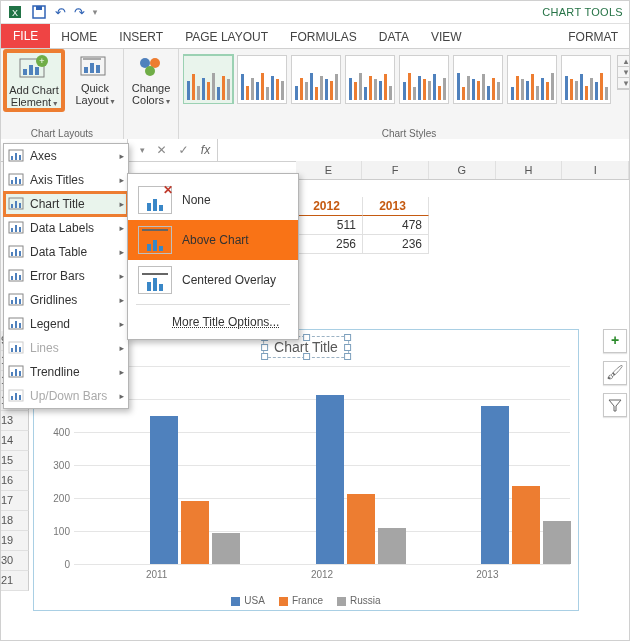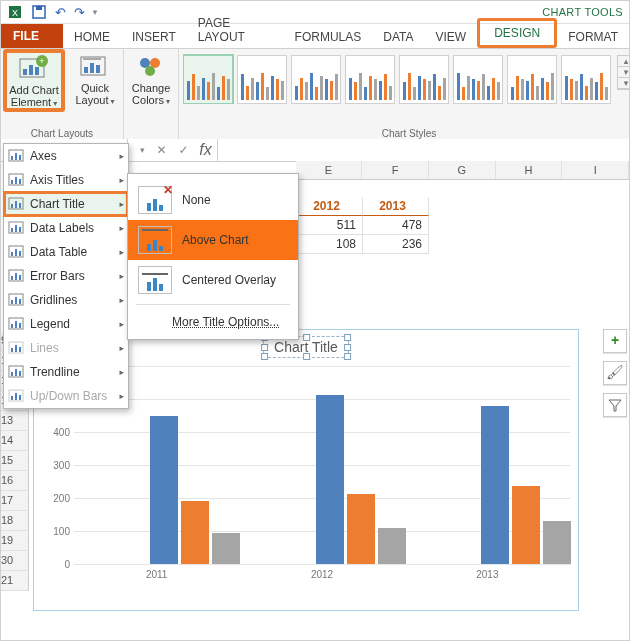--- a/index.html
+++ b/index.html
@@ -6,21 +6,21 @@
   .frame { width:630px; height:641px; border:1px solid #d0d0d0; box-sizing:border-box; position:relative; overflow:hidden; background:#fff; }
 
   
   .titlebar { height:22px; background:#fff; border-bottom:1px solid #e0e0e0; display:flex; align-items:center; }
   .qat { display:flex; align-items:center; gap:8px; padding-left:6px; }
   .qat .icon-svg { width:16px; height:16px; }
   .chart-tools { margin-left:auto; margin-right:6px; color:#267346; font-size:11px; letter-spacing:0.3px; font-weight:400; }
 
   
   .tabrow { height:24px; display:flex; align-items:flex-end; padding-left:0; background:#fff; border-bottom:1px solid #d0d0d0; }
-  .filetab { background:#c2410c; color:#fff; font-size:12px; padding:5px 24px 5px 12px; cursor:pointer;font-weight:bold; }
+  .filetab { background:#ef4444; color:#fff; font-size:12px; padding:5px 12px 5px 12px; cursor:pointer; }
   .rtab { padding:5px 11px 4px; font-size:12px; color:#444; cursor:pointer; }
   .rtab.active { color:#217346; }
   .design-highlight { border:3px solid #ed7d31; border-radius:3px; padding:2px 8px 2px 8px; }
   .design-highlight .rtab { padding:3px 6px; }
 
   
   .ribbon { height:92px; background:#f5f5f5; border-bottom:1px solid #d0d0d0; display:flex; align-items:stretch; }
   .group { border-right:1px solid #d8d8d8; display:flex; flex-direction:column; }
   .group-body { flex:1; display:flex; align-items:flex-start; padding:2px 4px 0 4px; gap:6px; }
   .group-label { text-align:center; font-size:10px; color:#666; padding:0 0 2px 0; }
@@ -57,21 +57,21 @@
   .submenu .sitem .s-icon .xmark { position:absolute; right:-2px; top:-4px; color:#c0392b; font-weight:bold; font-size:12px; }
   .submenu .sitem .s-icon .tline { position:absolute; left:3px; right:3px; top:2px; height:2px; background:#666; }
   .s-bar { width:4px; background:#3a87c7; display:inline-block; }
   .submenu .divider { height:1px; background:#ddd; margin:4px 8px; }
   .submenu .more { padding:6px 4px 4px 44px; text-decoration:underline dotted; cursor:pointer; font-size:12px; }
 
   
   .fbar { height:22px; display:flex; align-items:center; border-bottom:1px solid #d0d0d0; background:#fff; }
   .namebox { width:126px; border-right:1px solid #d0d0d0; height:100%; }
   .fbar .fbtn { width:22px; text-align:center; color:#888; font-size:12px; }
-  .fbar .fx { font-style:italic; color:#666; font-size:16px; }
+  .fbar .fx { font-style:italic; color:#666; font-size:12px; }
 
   
   .sheet { position:absolute; left:0; right:0; top:138px; bottom:0; }
   .colhdrs { position:absolute; left:28px; top:22px; right:0; height:18px; display:flex; border-bottom:1px solid #ccc; z-index:1; }
   .colhdr { width:66px; border-right:1px solid #e0e0e0; text-align:center; font-size:11px; color:#555; background:#f3f3f3; line-height:18px; }
   .rowhdrs { position:absolute; left:0; top:40px; width:28px; z-index:1; }
   .rowhdr { height:19px; border-bottom:1px solid #e0e0e0; border-right:1px solid #ccc; font-size:11px; color:#555; background:#f3f3f3; line-height:19px; }
 
   .cells { position:absolute; left:296px; top:58px; z-index:2; }
   .cellrow { display:flex; height:19px; }
@@ -126,23 +126,20 @@
 
   <div class="tabrow">
     <div class="filetab">FILE</div>
     <div class="rtab">HOME</div>
     <div class="rtab">INSERT</div>
     <div class="rtab">PAGE LAYOUT</div>
     <div class="rtab">FORMULAS</div>
     <div class="rtab">DATA</div>
     <div class="rtab">VIEW</div>
     <div style="flex:1"></div>
-    <div class="design-highlight">
-      <div class="rtab active">DESIGN</div>
-    </div>
     <div class="rtab">FORMAT</div>
   </div>
 
   <div class="ribbon">
     <div class="group">
       <div class="group-body">
         <div class="add-chart-wrap">
           <div class="big-btn">
             <svg class="big-icon">
               <rect x="2" y="4" width="24" height="18" fill="none" stroke="#7f7f7f"></rect>
@@ -322,21 +319,21 @@
     <div class="cells">
       <div class="cellrow">
         <div class="cell hdr">2012</div>
         <div class="cell hdr">2013</div>
       </div>
       <div class="cellrow">
         <div class="cell">511</div>
         <div class="cell">478</div>
       </div>
       <div class="cellrow">
-        <div class="cell">108</div>
+        <div class="cell">256</div>
         <div class="cell">236</div>
       </div>
     </div>
 
     <div class="chart-container">
       <div class="chart-title-box">
         <span>Chart Title</span>
         <div class="handle h-tl"></div>
         <div class="handle h-tr"></div>
         <div class="handle h-bl"></div>
@@ -364,20 +361,25 @@
             <div class="cbar" style="height: 70.29px; background: rgb(237, 125, 49);"></div>
             <div class="cbar" style="height: 35.64px; background: rgb(165, 165, 165);"></div>
           </div>
           <div class="cat-group" style="left: 406.833px;">
             <div class="cbar" style="height: 157.74px; background: rgb(79, 129, 189);"></div>
             <div class="cbar" style="height: 77.88px; background: rgb(237, 125, 49);"></div>
             <div class="cbar" style="height: 42.57px; background: rgb(165, 165, 165);"></div>
           </div>
         </div>
       <div id="xlabels"></div>
+      <div class="legend" id="legend">
+          <span><span class="sw" style="background:#4f81bd"></span>USA</span>
+          <span><span class="sw" style="background:#ed7d31"></span>France</span>
+          <span><span class="sw" style="background:#a5a5a5"></span>Russia</span>
+        </div>
     <div class="ylab" style="top: 234px;">0</div>
         <div class="ylab" style="top: 201px;">100</div>
         <div class="ylab" style="top: 168px;">200</div>
         <div class="ylab" style="top: 135px;">300</div>
         <div class="ylab" style="top: 102px;">400</div>
         <div class="ylab" style="top: 69px;">500</div>
         <div class="ylab" style="top: 36px;">600</div>
         <div class="xlab" style="left: 122.667px; bottom: 30px;">2011</div>
         <div class="xlab" style="left: 288px; bottom: 30px;">2012</div>
         <div class="xlab" style="left: 453.333px; bottom: 30px;">2013</div>

